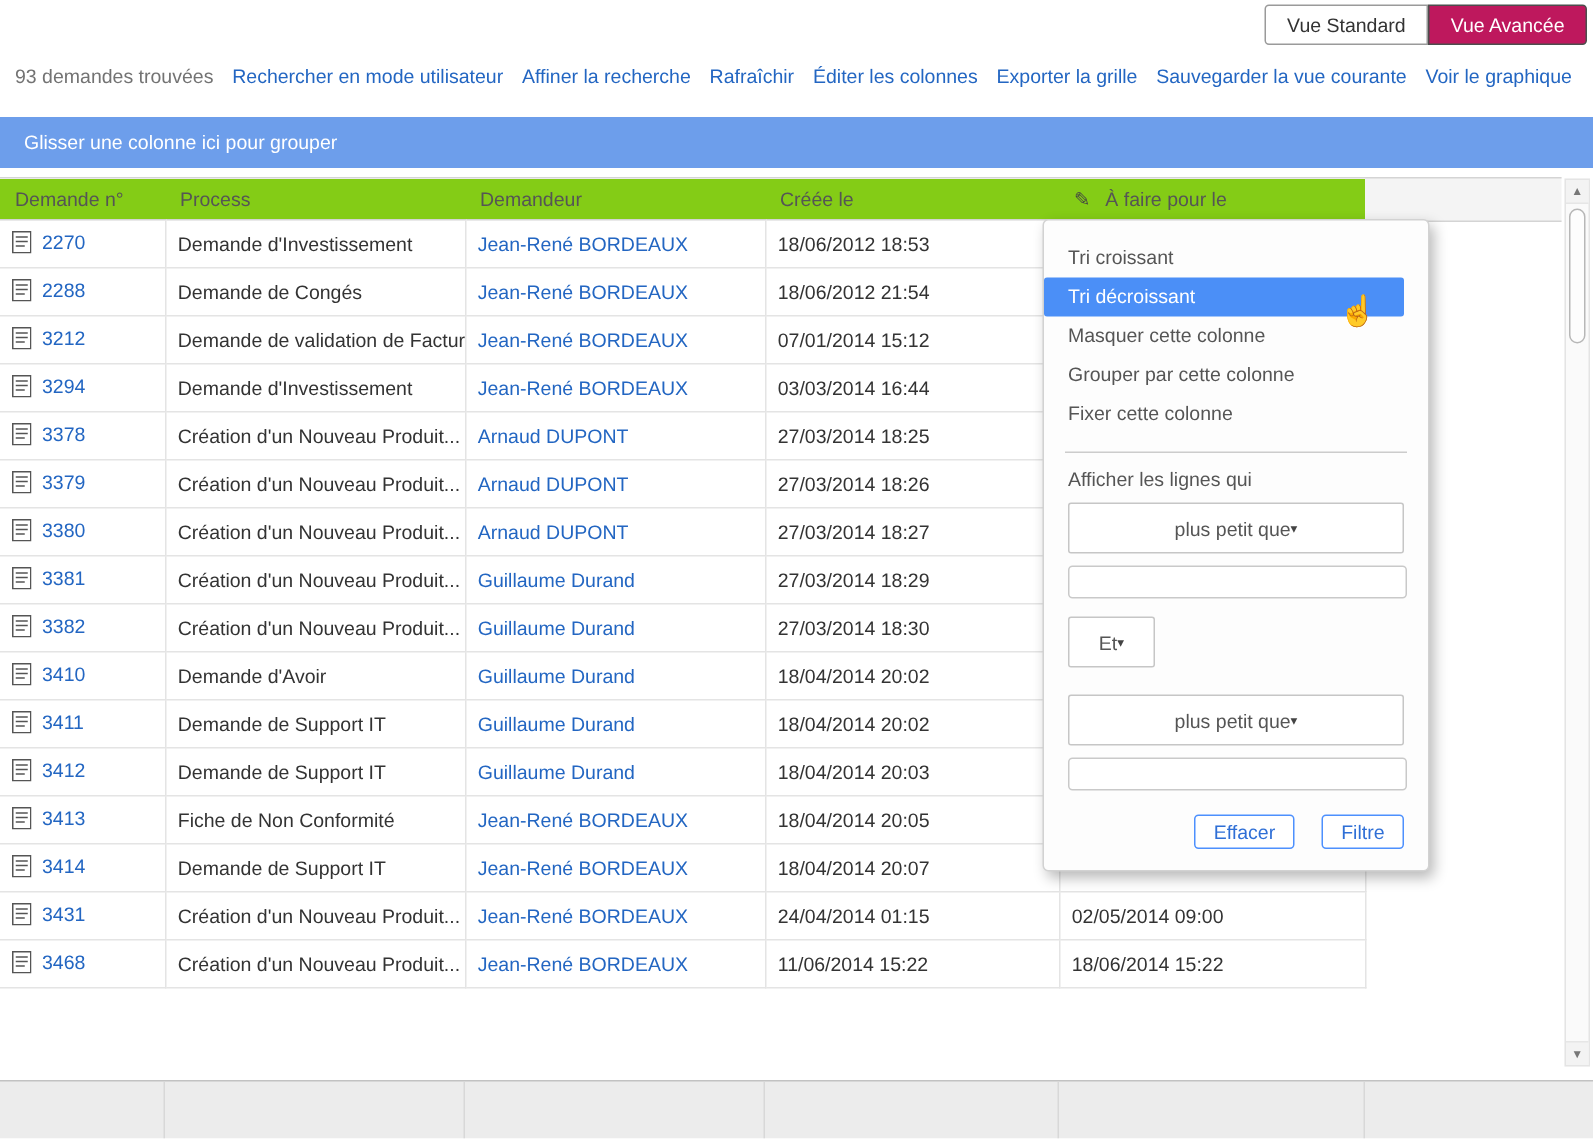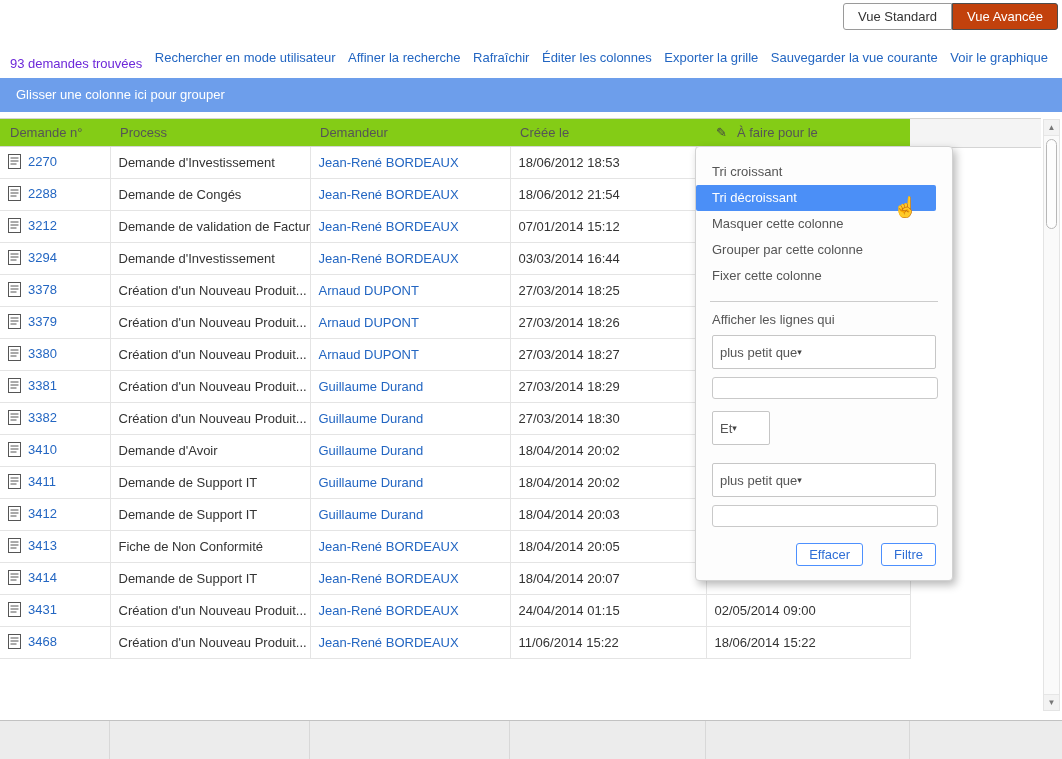--- a/index.html
+++ b/index.html
@@ -4,25 +4,25 @@
 <style>
   * { margin:0; padding:0; box-sizing:border-box; }
   body { font-family:"Liberation Sans", sans-serif; background:#fff; }
   .page { position:relative; width:1062px; height:759px; background:#fff; overflow:hidden; }
 
   
   .page-title { position:absolute; left:10px; top:3px; font-size:20px; font-weight:bold; color:#1b1b1b; }
   .view-toggle { position:absolute; right:4px; top:3px; display:flex; }
   .view-btn { font-family:inherit; font-size:13px; padding:5px 14px; cursor:pointer; }
   .view-btn.standard { background:#fff; border:1px solid #9a9a9a; border-radius:3px 0 0 3px; color:#333; }
-  .view-btn.advanced { background:#c2410c; border:1px solid #4d4d4d; border-radius:0 3px 3px 0; color:#fff; }
+  .view-btn.advanced { background:#be185d; border:1px solid #4d4d4d; border-radius:0 3px 3px 0; color:#fff; }
 
   
   .toolbar { position:absolute; left:10px; right:14px; top:43px; display:flex; justify-content:space-between; align-items:center; font-size:13px; }
-  .results-count { color:#6d28d9;margin-top:13px; }
+  .results-count { color:#737373; }
   .toolbar a { color:#2366c2; text-decoration:none; cursor:pointer; white-space:nowrap; }
 
   
   .group-bar { position:absolute; left:0; top:78px; width:1062px; height:34px; background:#6d9eeb; color:#fff; font-size:13px; line-height:34px; padding-left:16px; cursor:default; }
 
   
   table.grid { position:absolute; left:0; top:118px; width:910px; border-collapse:collapse; table-layout:fixed; font-size:13px; }
   table.grid th { height:28px; background:#84cc16; border-top:1px solid #d4d4d4; border-bottom:1px solid #d4d4d4; color:#555; font-weight:normal; text-align:left; padding:0 10px; white-space:nowrap; overflow:hidden; cursor:pointer; }
   table.grid td { height:32px; border-bottom:1px solid #e4e4e4; border-right:1px solid #e4e4e4; padding:0 8px; color:#333; white-space:nowrap; overflow:hidden; background:#fff; }
   table.grid td a { color:#2366c2; text-decoration:none; cursor:pointer; }
@@ -41,21 +41,21 @@
   .sb-up { top:0; border-bottom:1px solid #e6e6e6; }
   .sb-down { bottom:0; border-top:1px solid #e6e6e6; }
   .sb-thumb { position:absolute; left:2px; right:2px; top:19px; height:90px; background:#fdfdfd; border:1px solid #b7b7b7; border-radius:8px; cursor:pointer; }
 
   
   .popup { position:absolute; left:695px; top:146px; width:258px; background:#fdfdfd; border:1px solid #d2d2d2; border-radius:4px; box-shadow:3px 4px 9px rgba(0,0,0,0.28); padding:12px 0 14px; font-size:13px; color:#555; z-index:10; }
   .menu-item { height:26px; line-height:26px; padding:0 16px; cursor:pointer; white-space:nowrap; }
   .menu-item.selected { background:#4b8ff7; color:#fff; border-radius:2px; margin-right:16px; }
   .popup hr { border:none; border-top:1px solid #ccc; margin:12px 14px 10px; }
   .filter-label { margin:0 16px 8px; color:#555; }
-  .op-select { margin:0 16px 8px; height:22px; border:1px solid #c6c6c6; border-radius:2px; background:#fff; display:flex; align-items:center; justify-content:flex-start; padding:16px 7px; cursor:pointer; }
+  .op-select { margin:0 16px 8px; height:22px; border:1px solid #c6c6c6; border-radius:2px; background:#fff; display:flex; align-items:center; justify-content:center; padding:16px 7px; cursor:pointer; }
   .op-select .arrow { font-size:9px; color:#444; }
   .op-select.et { width:58px; margin-bottom:18px; }
   .filter-input { display:block; margin:0 16px 12px; width:226px; height:22px; border:1px solid #c9c9c9; border-radius:3px; padding:0 6px; font:inherit; background:#fff; }
   .popup-buttons { display:flex; justify-content:flex-end; gap:18px; margin:16px 16px 0; }
   .popup-btn { background:#fff; border:1px solid #4d90fe; color:#2f6fd6; border-radius:3px; padding:3px 12px; font-family:inherit; font-size:13px; cursor:pointer; }
   .cursor-hand { position:absolute; left:197px; top:48px; font-size:20px; color:#111; pointer-events:none; }
 </style>
 </head>
 <body>
 

